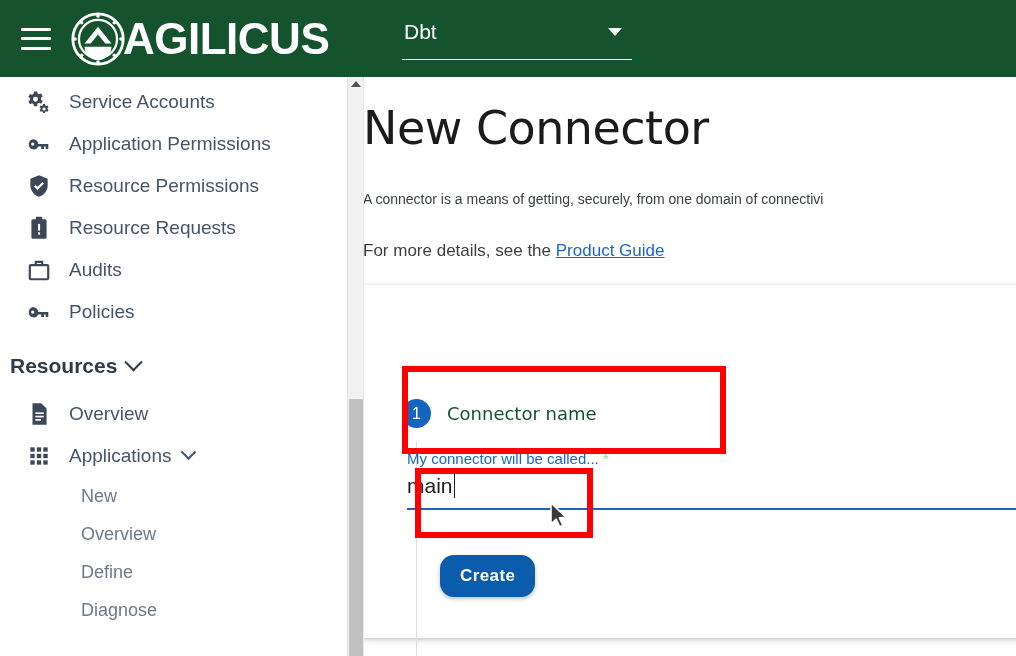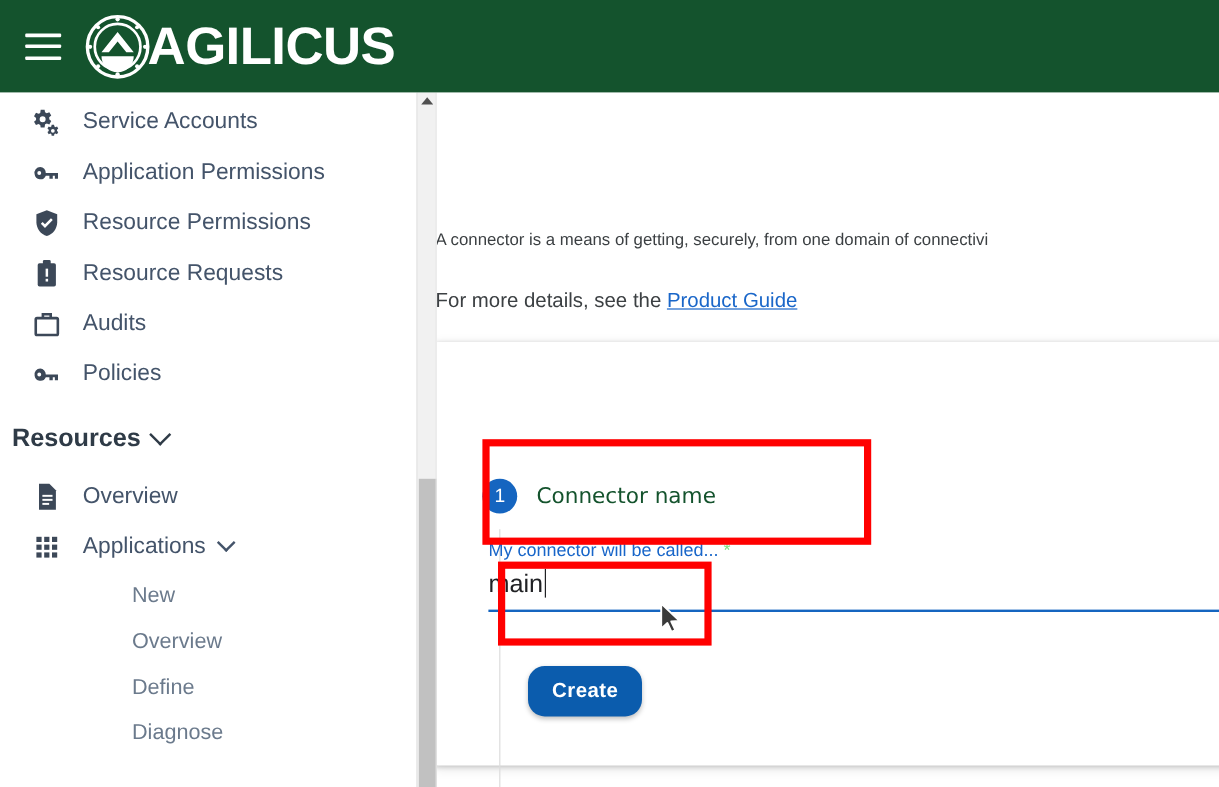--- a/index.html
+++ b/index.html
@@ -165,21 +165,21 @@
   }
   .chev.thin {
     border-right-color: #44546a;
     border-bottom-color: #44546a;
   }
 
   .nav-sub {
     display: flex;
     align-items: center;
     height: 38px;
-    padding-left: 110px;
+    padding-left: 81px;
     cursor: pointer;
   }
   .nav-sub .sub-label {
     font-size: 18px;
     color: #6b7a8c;
     font-family: "Liberation Sans", sans-serif;
   }
 
   
   .sb-track {
@@ -402,20 +402,25 @@
         <circle cx="21" cy="21" r="3.0" fill="#ffffff"></circle>
         <circle cx="79" cy="21" r="3.0" fill="#ffffff"></circle>
         <circle cx="21" cy="79" r="3.0" fill="#ffffff"></circle>
         <circle cx="79" cy="79" r="3.0" fill="#ffffff"></circle>
         <path d="M50 28 L74 58 L63 58 L50 42 L37 58 L26 58 Z" fill="#ffffff"></path>
         <path d="M26 64 L74 64 A24 24 0 0 1 26 64 Z" fill="#ffffff"></path>
       </svg>
       <div class="brand-name">AGILICUS</div>
     </div>
 
+    <div class="org-select">
+      <div class="org-value">Dbt</div>
+      <div class="org-caret"></div>
+      <div class="org-underline"></div>
+    </div>
   </div>
 
   <div class="sidebar">
     <div class="sidebar-scroll">
 
       <div style="height:4px;"></div>
 
       <div class="nav-item">
         <span class="nav-icon">
           <svg width="26" height="26" viewBox="0 0 24 24" fill="#3c4858">
@@ -528,20 +533,21 @@
 
     <div class="sb-track">
       <div class="sb-arrow-up"></div>
       <div class="sb-thumb"></div>
     </div>
     <div class="sidebar-divider"></div>
   </div>
 
   <div class="main">
 
+    <div class="page-title">New Connector</div>
 
     <div class="page-desc">A connector is a means of getting, securely, from one domain of connectivi</div>
 
     <div class="page-more">
       <span>For more details, see the </span><a>Product Guide</a>
     </div>
 
     <div class="card">
 
       <div class="step-connector"></div>

